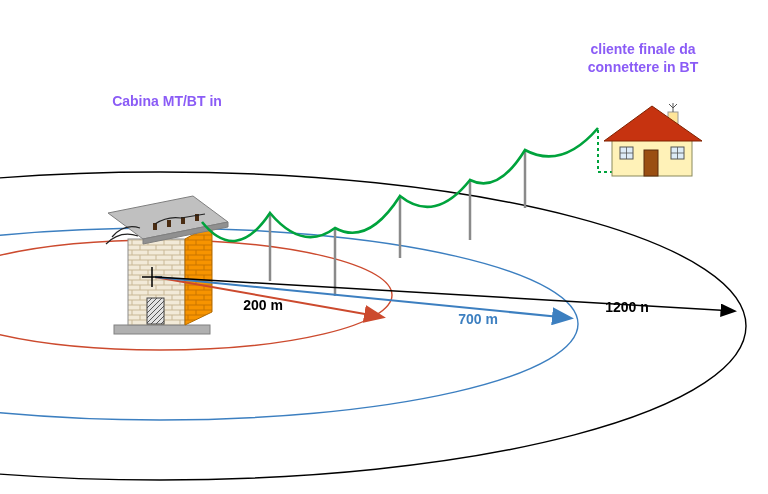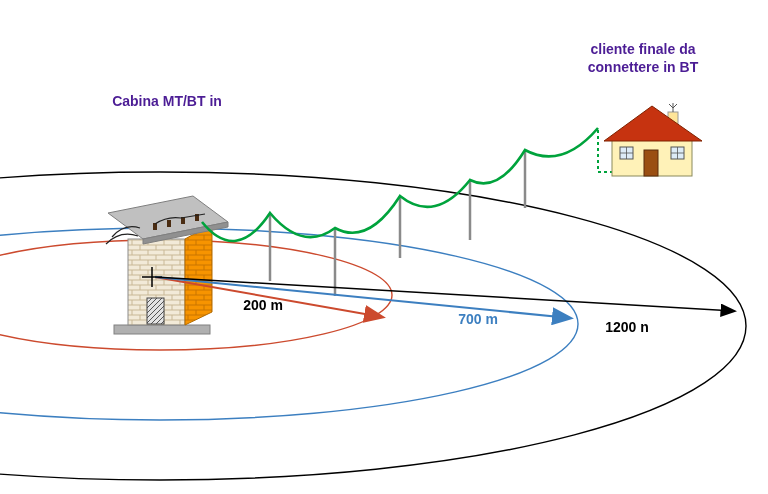--- a/index.html
+++ b/index.html
@@ -9,35 +9,35 @@
     background:#ffffff;
     font-family:"Liberation Sans", sans-serif;
     overflow:hidden;
   }
   svg{position:absolute;left:0;top:0;}
   .lbl{
     position:absolute;
     font-weight:bold;
     font-size:14px;
     line-height:18px;
-    color:#4c1d95;
+    color:#8b5cf6;
     text-align:center;
   }
   .cabin-lbl{left:67px;top:92px;width:200px;}
   .client-lbl{left:548px;top:40px;width:190px;}
   .dist{
     position:absolute;
     font-weight:bold;
     font-size:14px;
     width:70px;
     text-align:center;
   }
   .dist-200{left:228px;top:297px;color:#000000;}
   .dist-700{left:443px;top:311px;color:#3c7fc0;}
-  .dist-1200{left:592px;top:299px;color:#000000;margin-top:20px;}
+  .dist-1200{left:592px;top:299px;color:#000000;}
 </style>
 </head>
 <body>
 
 <div class="canvas">
 
   <svg width="768" height="494" viewBox="0 0 768 494">
     <defs>
       <pattern id="bricks" width="16" height="10" patternUnits="userSpaceOnUse">
         <rect width="16" height="10" fill="#f2ead8"></rect>

